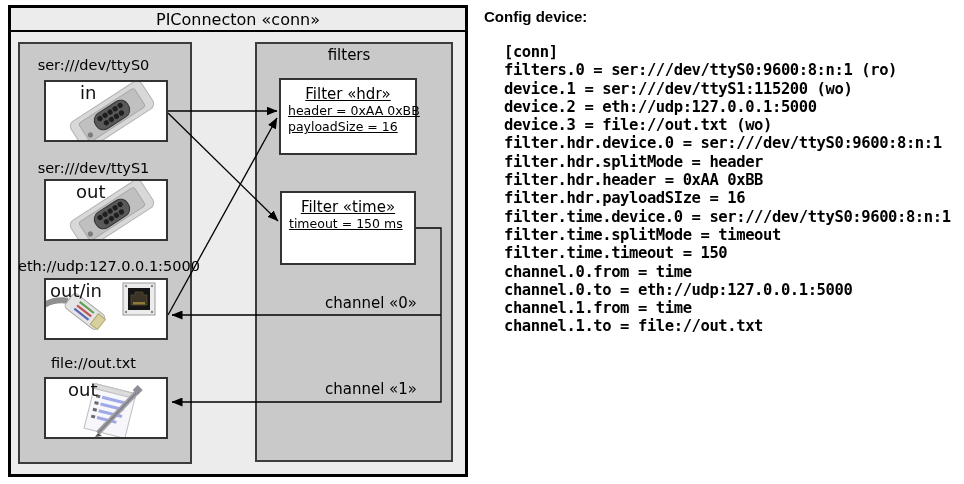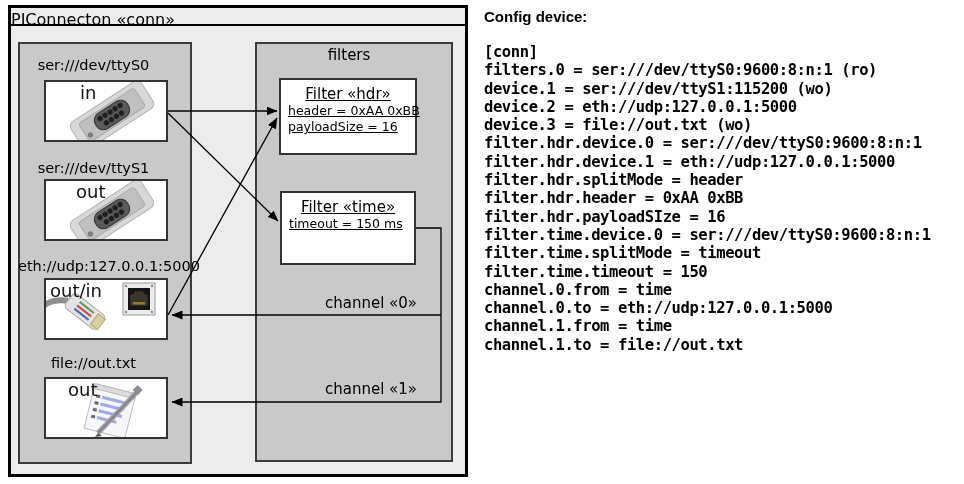--- a/index.html
+++ b/index.html
@@ -10,23 +10,23 @@
   }
   .abs{position:absolute;box-sizing:border-box;}
 
   
   .outer-box{
     left:8px;top:5px;width:460px;height:472px;
     border:3px solid var(--frame_border,#000);
     background:var(--outer_bg,#ececec);
   }
   .outer-title{
-    left:8px;top:5px;width:460px;height:21px;
+    left:8px;top:5px;width:460px;height:27px;
     border:3px solid var(--frame_border,#000);border-bottom:2px solid var(--frame_border,#000);
-    line-height:23px;text-align:left;font-size:16px;background:transparent;
+    line-height:23px;text-align:center;font-size:16px;background:transparent;
   }
   .group-box{
     background:var(--group_bg,#c9c9c9);
     border:2px solid var(--group_border,#3c3c3c);
   }
   .devices-box{left:18px;top:42px;width:174px;height:422px;}
   .filters-box{left:255px;top:42px;width:198px;height:420px;}
   .filters-title{left:255px;top:46px;width:188px;text-align:center;font-size:15px;}
 
   .dev-label{left:18px;width:151px;text-align:center;font-size:14.5px;white-space:nowrap;}
@@ -58,21 +58,21 @@
   
   .config-title{
     left:484px;top:8px;width:470px;
     font-family:"Liberation Sans","DejaVu Sans",sans-serif;
     font-weight:bold;font-size:15px;
   }
   .config-lines{left:484px;top:43px;width:478px;}
   .config-line{
     font-family:"DejaVu Sans Mono",monospace;
     font-weight:bold;font-size:15.5px;line-height:18.3px;
-    white-space:pre;letter-spacing:-0.4px;
+    white-space:pre;letter-spacing:-0.4px;margin-left:20px;
   }
 </style>
 </head>
 <body>
 
 <div class="abs outer-box"></div>
 <div class="abs outer-title">PIConnecton «conn»</div>
 
 <div class="abs group-box devices-box"></div>
 <div class="abs group-box filters-box"></div>
@@ -203,21 +203,20 @@
 </svg>
 
 <div class="abs config-title">Config device:</div>
 <div class="abs config-lines">
   <div class="config-line">[conn]</div>
   <div class="config-line">filters.0 = ser:///dev/ttyS0:9600:8:n:1 (ro)</div>
   <div class="config-line">device.1 = ser:///dev/ttyS1:115200 (wo)</div>
   <div class="config-line">device.2 = eth://udp:127.0.0.1:5000</div>
   <div class="config-line">device.3 = file://out.txt (wo)</div>
   <div class="config-line">filter.hdr.device.0 = ser:///dev/ttyS0:9600:8:n:1</div>
-  <div class="config-line">filter.hdr.device.1 = eth://udp:127.0.0.1:5000</div>
   <div class="config-line">filter.hdr.splitMode = header</div>
   <div class="config-line">filter.hdr.header = 0xAA 0xBB</div>
   <div class="config-line">filter.hdr.payloadSIze = 16</div>
   <div class="config-line">filter.time.device.0 = ser:///dev/ttyS0:9600:8:n:1</div>
   <div class="config-line">filter.time.splitMode = timeout</div>
   <div class="config-line">filter.time.timeout = 150</div>
   <div class="config-line">channel.0.from = time</div>
   <div class="config-line">channel.0.to = eth://udp:127.0.0.1:5000</div>
   <div class="config-line">channel.1.from = time</div>
   <div class="config-line">channel.1.to = file://out.txt</div>

